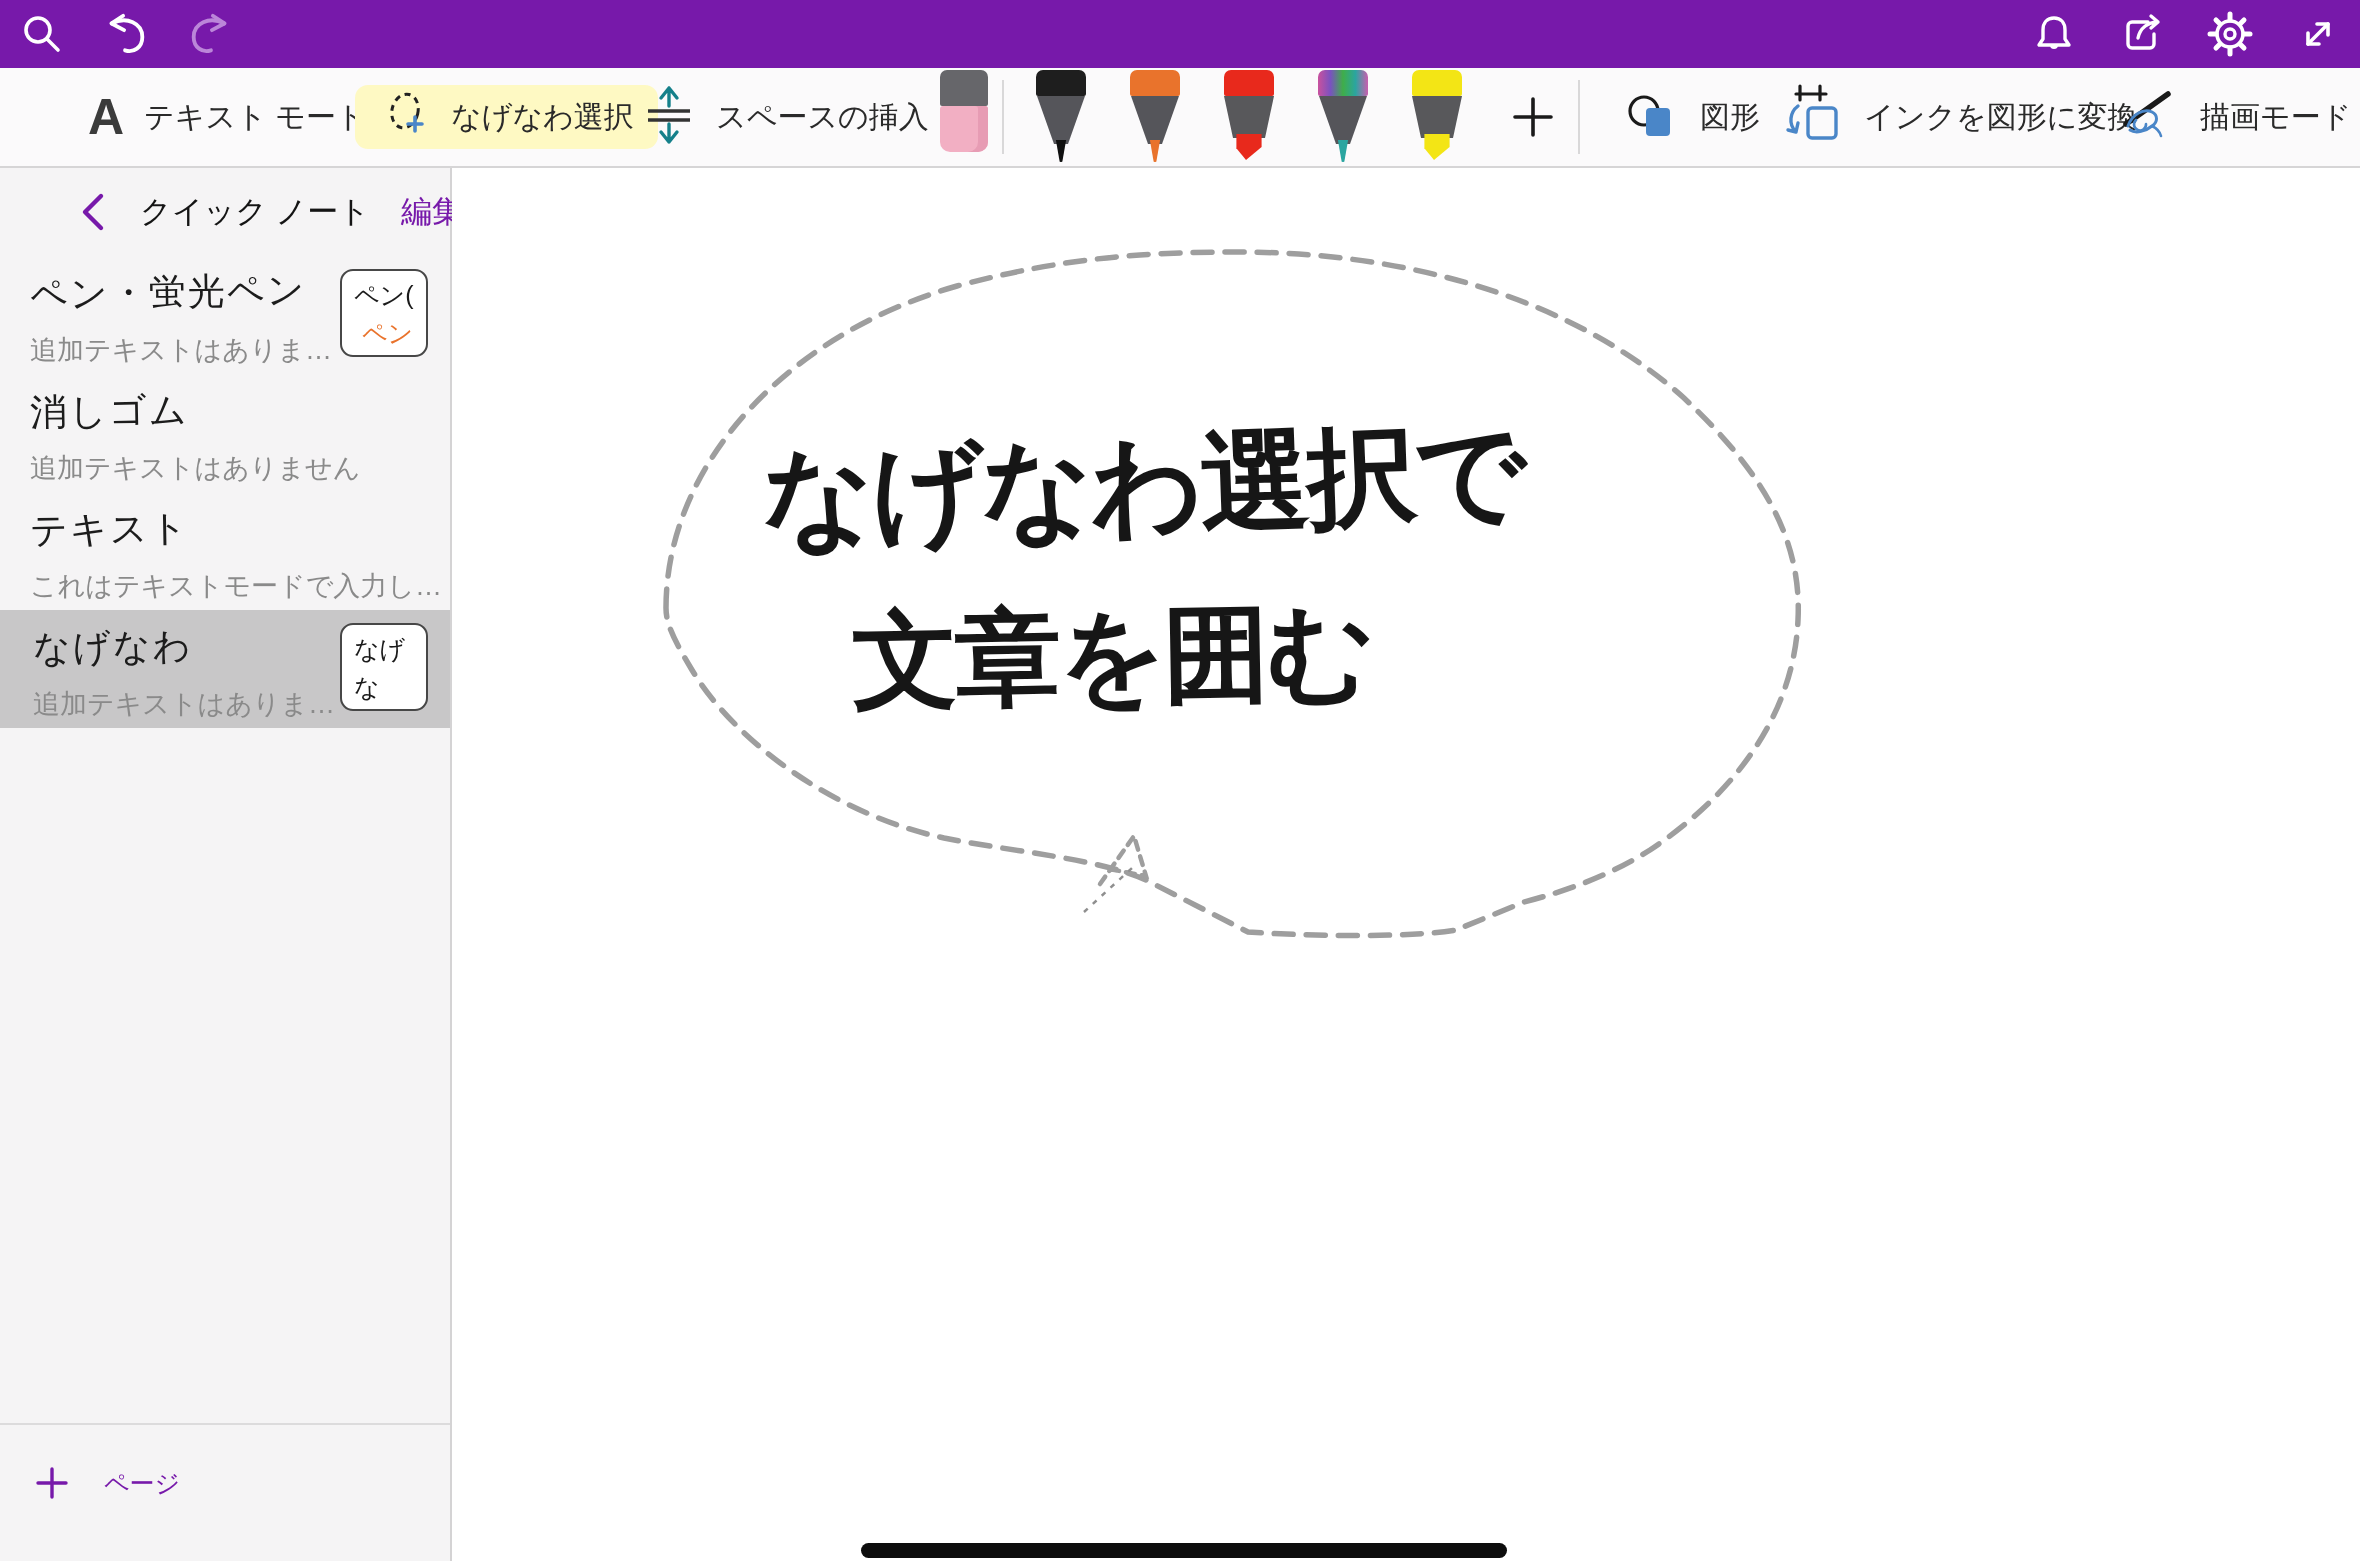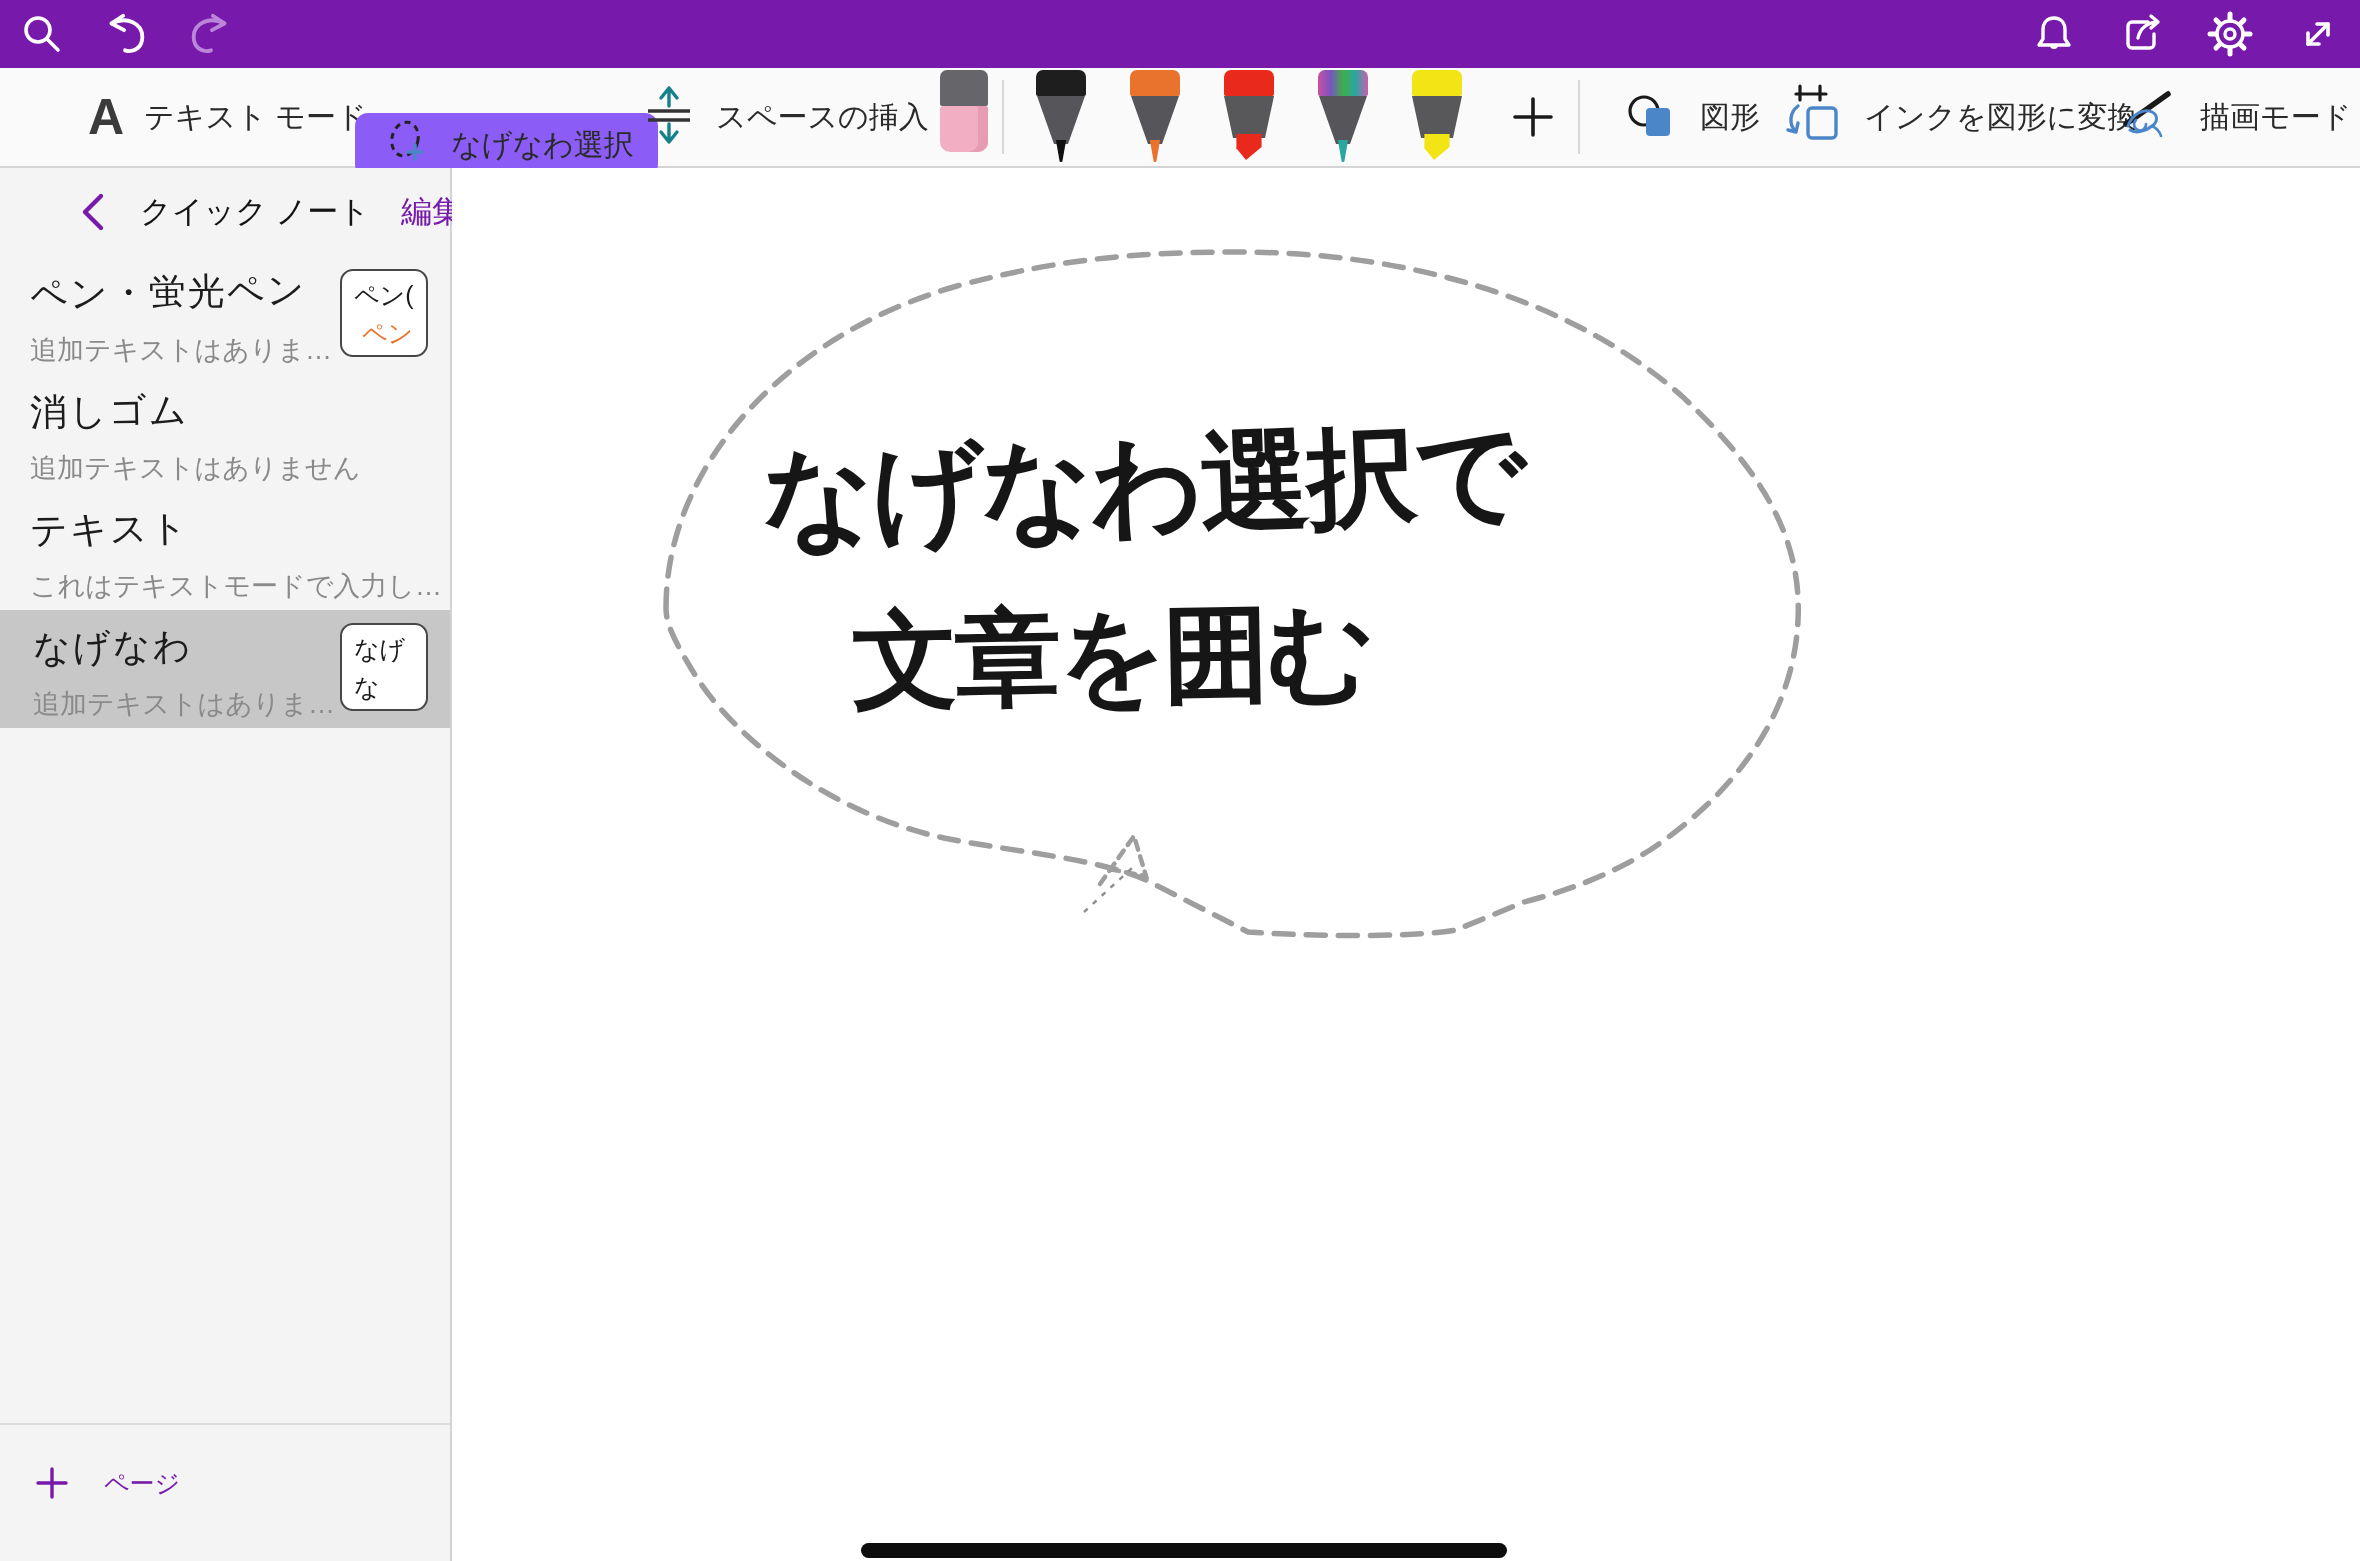--- a/index.html
+++ b/index.html
@@ -19,22 +19,22 @@
   .tab.white{background:#ffffff;color:#7719aa;font-weight:600;height:57px;align-self:flex-end;
     border-radius:10px 10px 0 0;padding:0 24px;}
   .tab.dark{background:#40104f;color:#ddbdee;height:65px;align-self:flex-end;
     border-radius:12px 12px 0 0;padding:0 36px;}
   
   .toolbar{position:absolute;left:0;top:68px;width:2360px;height:100px;background:#fbfafb;
     border-bottom:2px solid #d6d5d6;box-sizing:border-box;}
   .tool-group{position:absolute;top:0;height:98px;display:flex;align-items:center;gap:20px;}
   .tool-label{font-size:30px;color:#2a2a2a;white-space:nowrap;}
   .a-letter{font-size:50px;font-weight:700;color:#3b3b3b;line-height:1;}
-  .lasso-btn{position:absolute;left:355px;top:17px;height:64px;border-radius:13px;background:#8b5cf6;
-    display:flex;align-items:center;gap:16px;padding:0 24px;margin-top:28px;}
+  .lasso-btn{position:absolute;left:355px;top:17px;height:64px;border-radius:13px;background:#fef9c3;
+    display:flex;align-items:center;gap:16px;padding:0 24px;}
   .vdivider{position:absolute;top:12px;width:2px;height:74px;background:#d9d8d9;}
   
   .eraser{position:absolute;left:940px;top:2px;width:48px;height:82px;}
   .eraser .etop{height:36px;background:#66666a;border-radius:7px 7px 2px 2px;}
   .eraser .ebottom{height:46px;background:#f2afc3;border-radius:3px 3px 10px 10px;
     box-shadow:inset -10px 0 0 #e79cb4;}
   .pen-set{position:absolute;left:1036px;top:2px;display:flex;gap:44px;}
   .pen{position:relative;width:50px;height:92px;}
   .pen .cap{height:26px;border-radius:7px 7px 2px 2px;}
   .pen .cone{height:48px;clip-path:polygon(2% 0,98% 0,64% 100%,36% 100%);}

